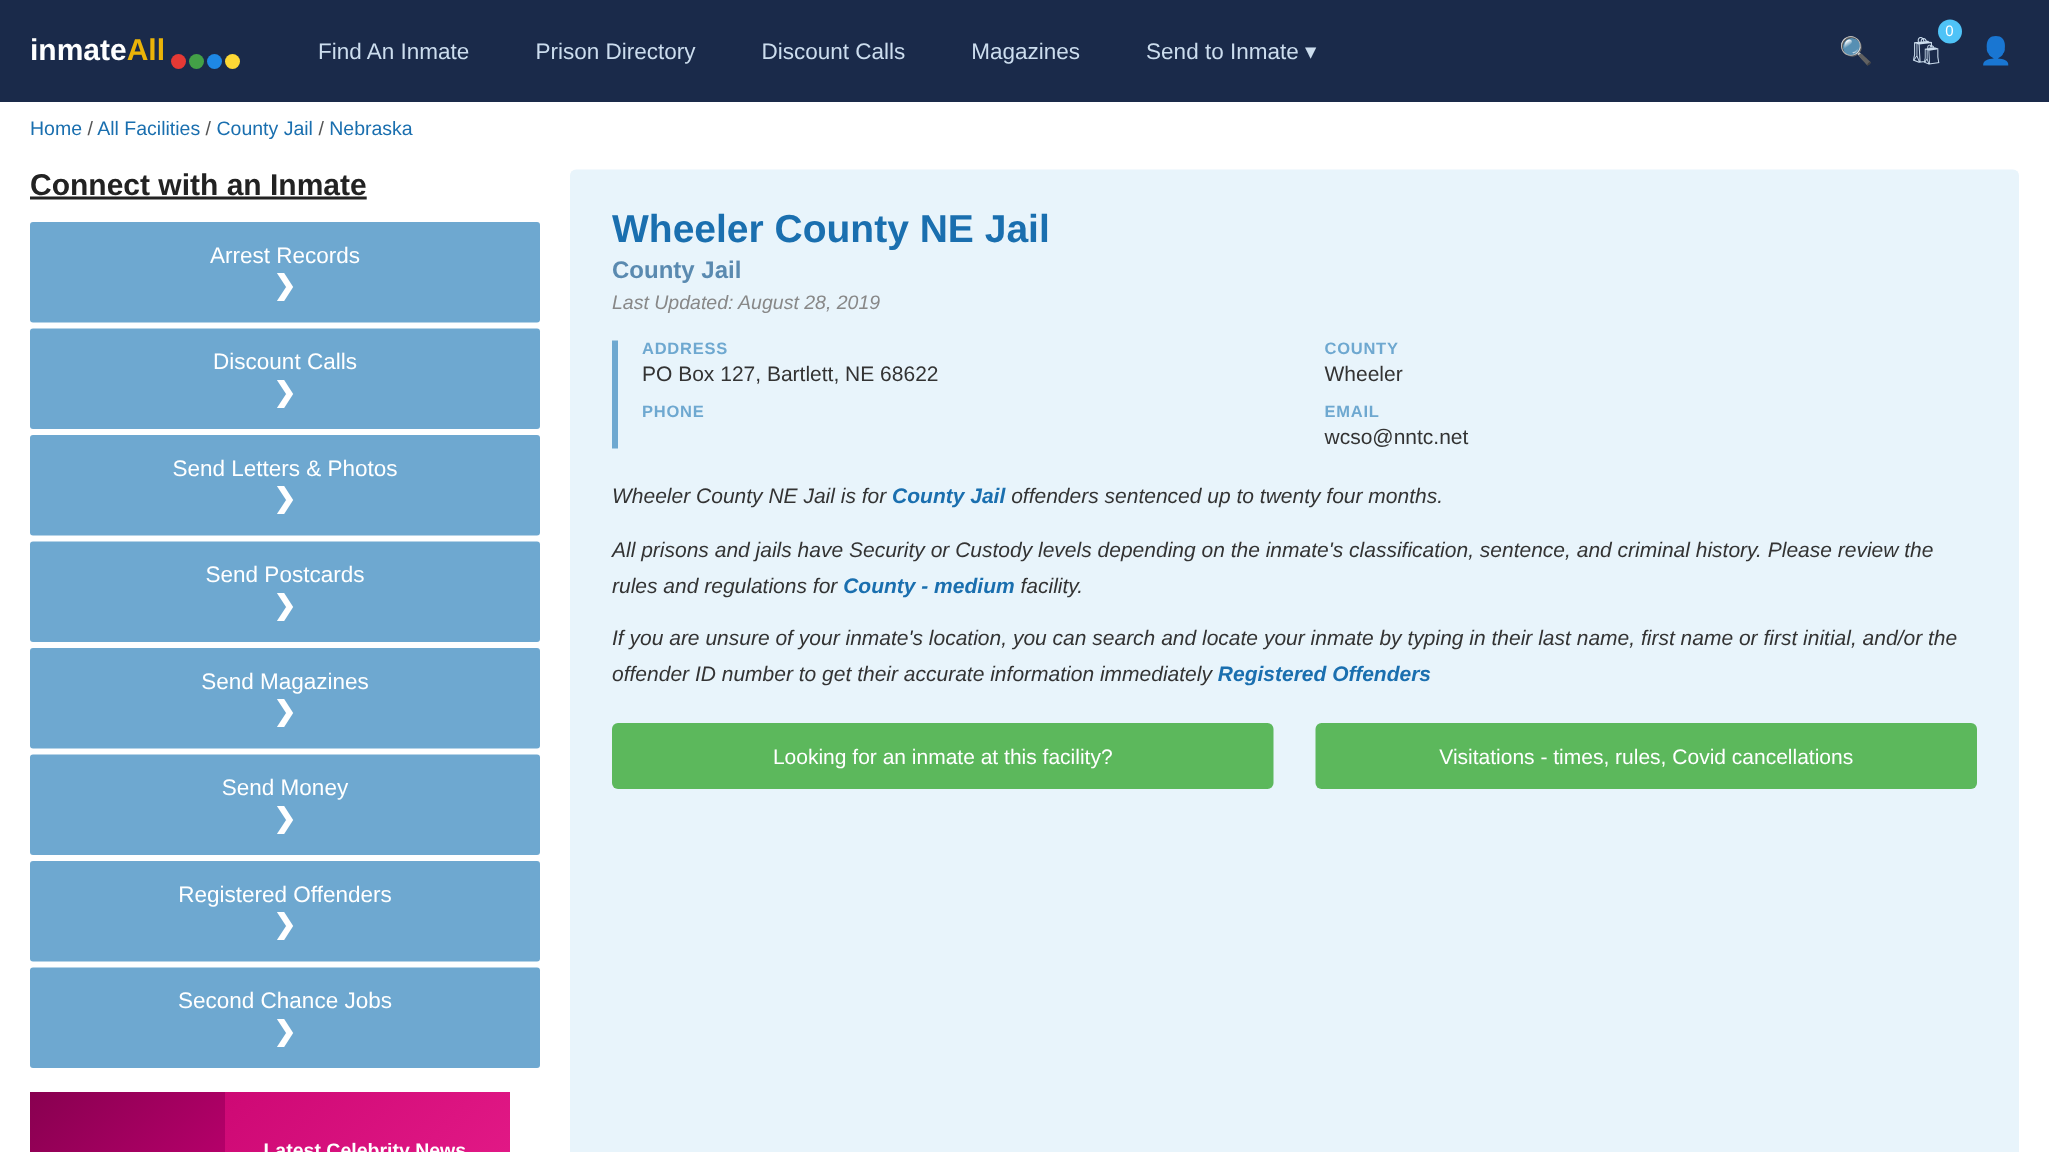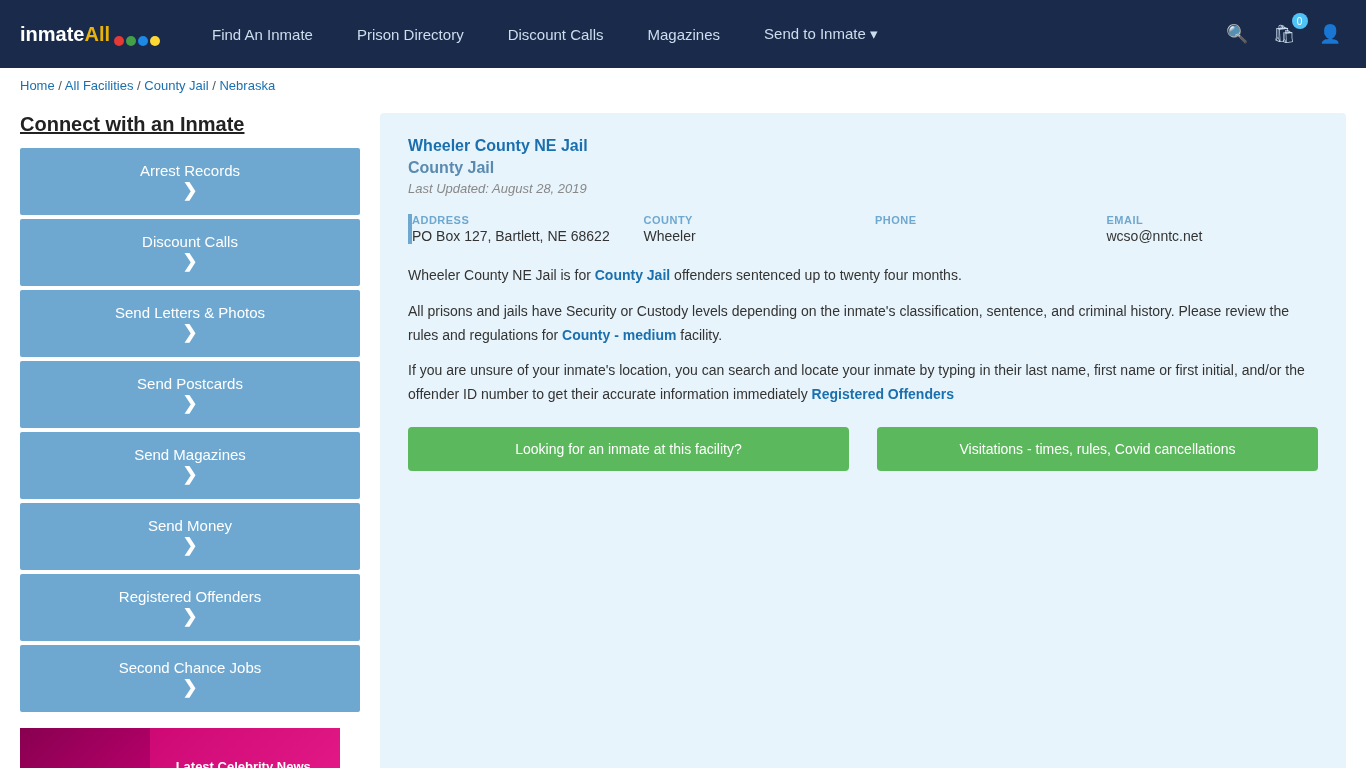--- a/index.html
+++ b/index.html
@@ -143,43 +143,44 @@
     }
 
     
     .detail-panel {
       flex: 1;
       background: #e8f4fb;
       border-radius: 4px;
       padding: 24px 28px;
     }
     .facility-title {
-      font-size: 16px;
+      font-size: 26px;
       font-weight: bold;
       color: #1a6faf;
       margin-bottom: 4px;
     }
     .facility-type {
       font-size: 16px;
       color: #5a8ab0;
       font-weight: bold;
       margin-bottom: 4px;
     }
     .facility-updated {
       font-size: 13px;
       color: #888;
       font-style: italic;
       margin-bottom: 18px;
     }
 
     .info-grid {
       display: grid;
-      grid-template-columns: 1fr 1fr 1fr 1fr;
+      grid-template-columns: 1fr 1fr;
       gap: 12px 20px;
       border-left: 4px solid #6ea8d0;
+      padding-left: 16px;
       margin-bottom: 20px;
     }
     .info-block label {
       display: block;
       font-size: 11px;
       font-weight: bold;
       color: #6ea8d0;
       text-transform: uppercase;
       letter-spacing: 0.5px;
       margin-bottom: 2px;
@@ -189,21 +190,21 @@
       text-decoration: none;
     }
     .info-block p { font-size: 14px; color: #333; }
 
     .description-block {
       margin-top: 10px;
       font-size: 14px;
       line-height: 1.7;
       color: #333;
     }
-    .description-block p { margin-bottom: 12px; }
+    .description-block p { margin-bottom: 12px; font-style: italic; }
     .description-block a { color: #1a6faf; font-weight: bold; text-decoration: none; }
 
     .action-buttons {
       display: flex;
       gap: 28px;
       margin-top: 20px;
       border-radius: 15px;
     }
     .btn-green {
       background: #5cb85c;

